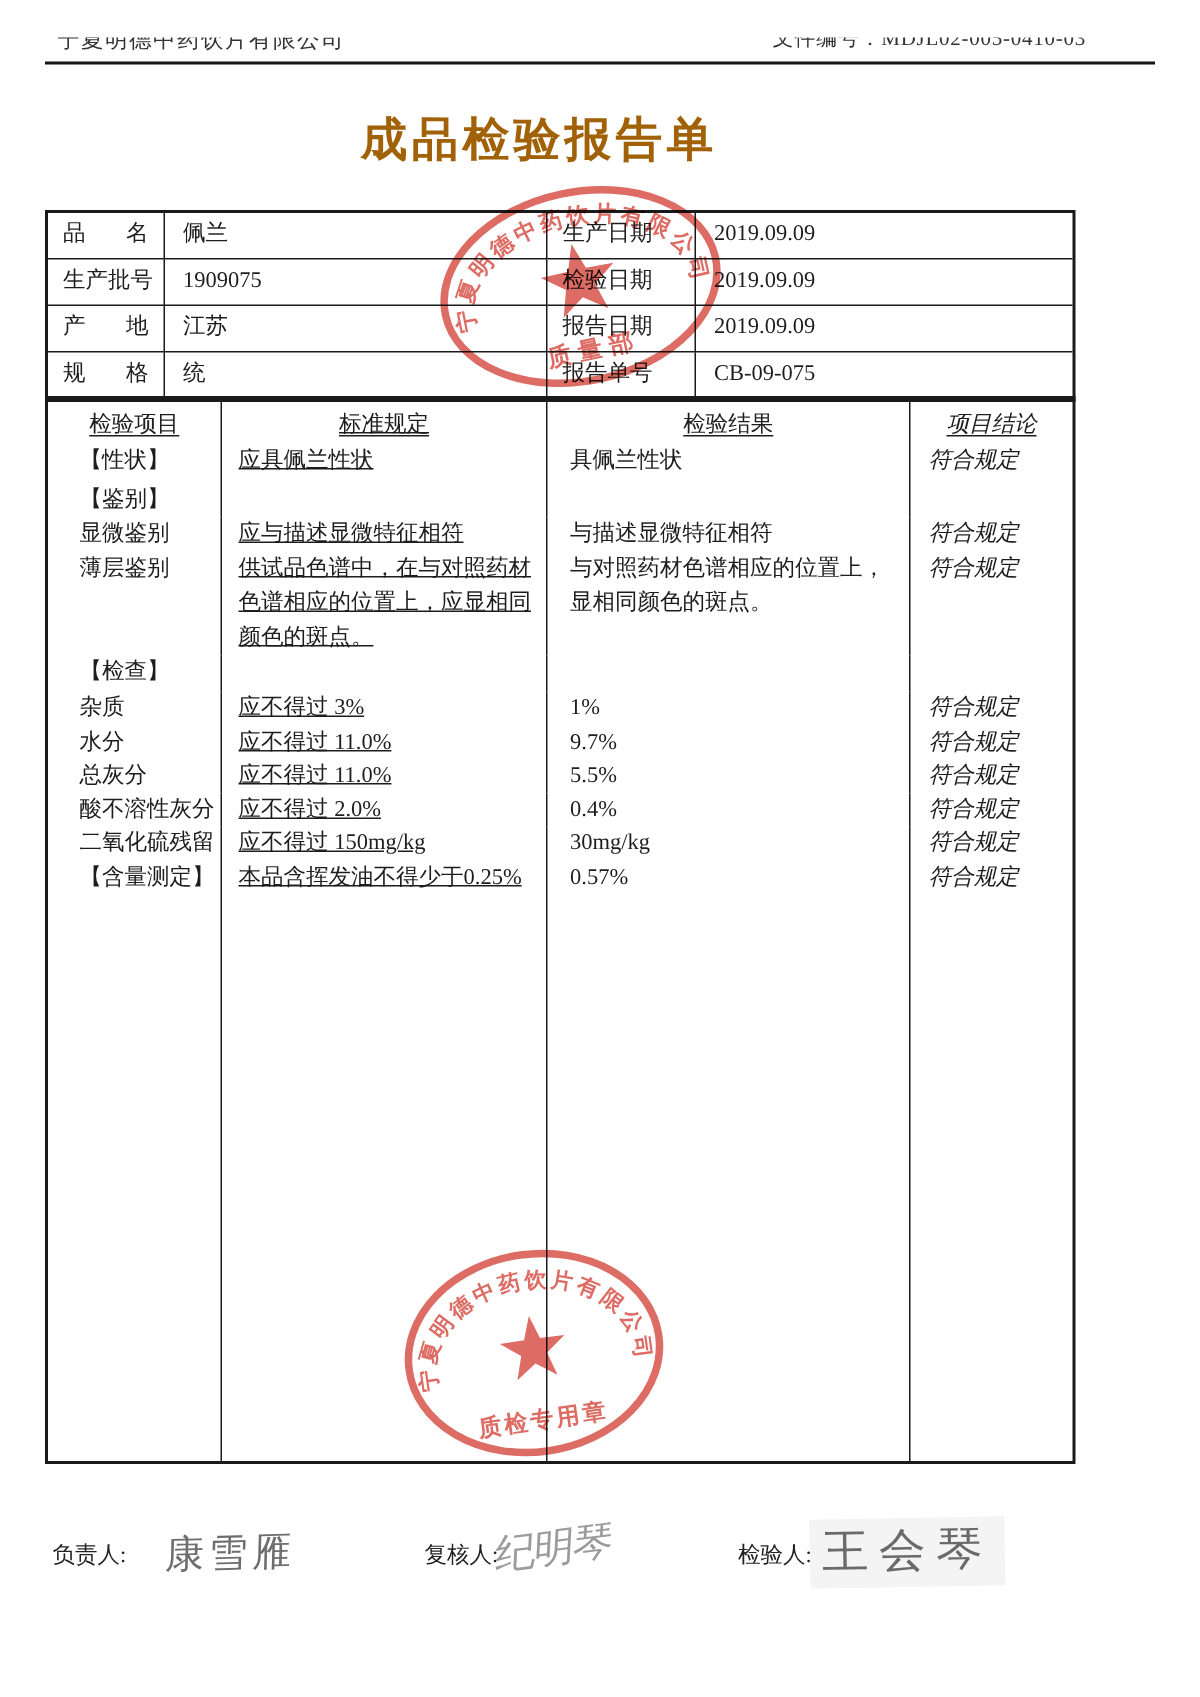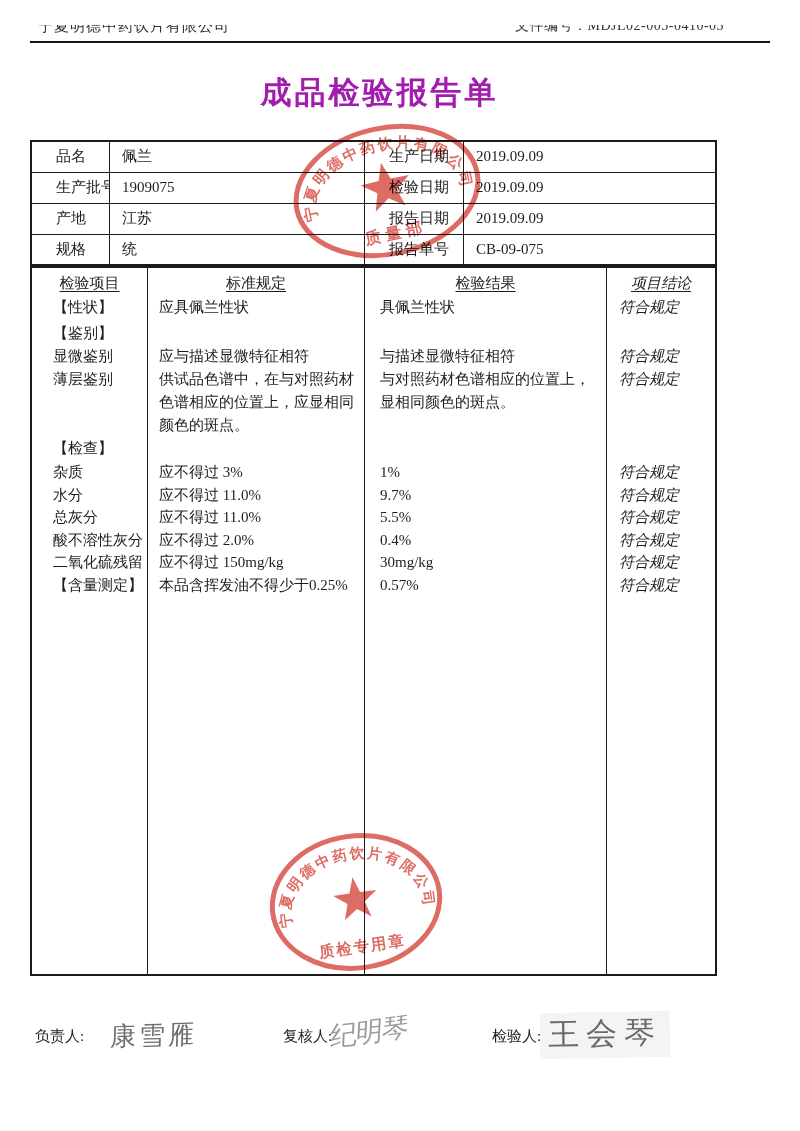--- a/index.html
+++ b/index.html
@@ -8,42 +8,42 @@
 
   
   .hdr-clip{position:absolute;top:25px;height:16px;overflow:hidden;}
   .hdr-clip span{display:block;margin-top:-8px;font-size:15px;letter-spacing:1px;color:#333;}
   .hdr-left{left:38px;width:300px;}
   .hdr-right{left:515px;width:270px;}
   .hdr-right span{font-size:14px;letter-spacing:0.5px;}
   .hdr-rule{position:absolute;left:30px;top:41px;width:740px;height:2px;background:#151515;}
 
   
-  .title{position:absolute;left:36px;top:72px;width:687px;margin:0;text-align:center;
-         font-size:31px;font-weight:bold;letter-spacing:3px;color:#a21caf;}
+  .title{position:absolute;left:16px;top:72px;width:687px;margin:0;text-align:center;
+         font-size:31px;font-weight:bold;letter-spacing:3px;color:#a16207;}
 
   
   .info-table{position:absolute;left:30px;top:140px;display:grid;
               grid-template-columns:78px 255px 99px 251px;grid-auto-rows:31px;
               border:2px solid #1a1a1a;background:transparent;}
   .ic{font-size:15px;line-height:29px;border-right:1.5px solid #1a1a1a;border-bottom:1.5px solid #1a1a1a;
-      padding:0 24px;white-space:nowrap;overflow:hidden;}
+      padding:0 10px;white-space:nowrap;overflow:hidden;}
   .ic.c4{border-right:none;}
   .ic.rlast{border-bottom:none;}
   .ic.jlabel{text-align:justify;text-align-last:justify;text-justify:inter-character;}
   .ic.val{padding-left:12px;}
 
   
   .main-table{position:absolute;left:30px;top:264px;width:683px;height:708px;
               display:grid;grid-template-columns:116px 217px 242px 108px;
               grid-template-rows:30px 26px 23px 23px 69px 24px 23px 22px 23px 22px 23px 24px 1fr;
               border:2px solid #1a1a1a;}
   .mc{font-size:15px;line-height:23px;border-right:1.5px solid #1a1a1a;overflow:hidden;}
   .mc.c1{padding-left:21px;}
-  .mc.c2{padding-left:11px;padding-right:2px;}
+  .mc.c2{padding-left:11px;padding-right:2px;text-decoration:underline;}
   .mc.c3{padding-left:15px;padding-right:2px;}
   .mc.c4{border-right:none;padding-left:12px;font-style:italic;}
   .mc.hd{text-align:center;padding:6px 0 0 0;}
   .mc.hd span{text-decoration:underline;text-underline-offset:3px;}
   .mc.tall{line-height:23px;}
 
   
   .conclusion{position:absolute;left:30px;top:974px;width:683px;height:30px;
               border:2px solid #1a1a1a;font-size:16px;font-weight:bold;line-height:30px;
               padding-left:9px;background:#fff;}

